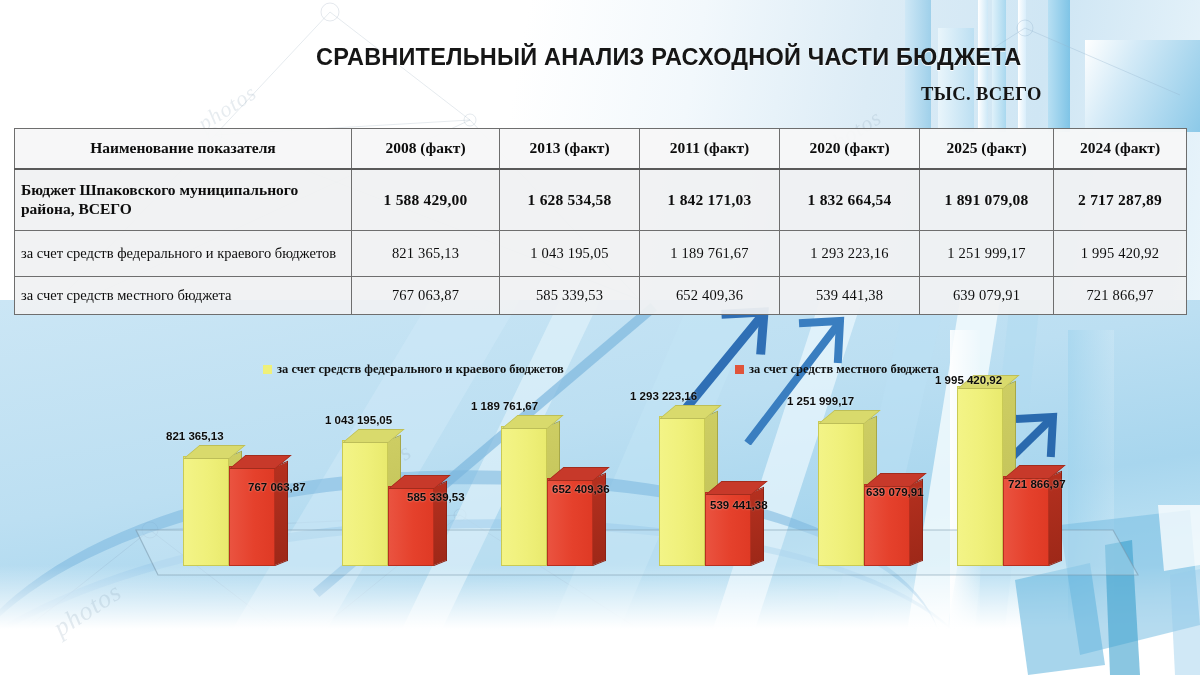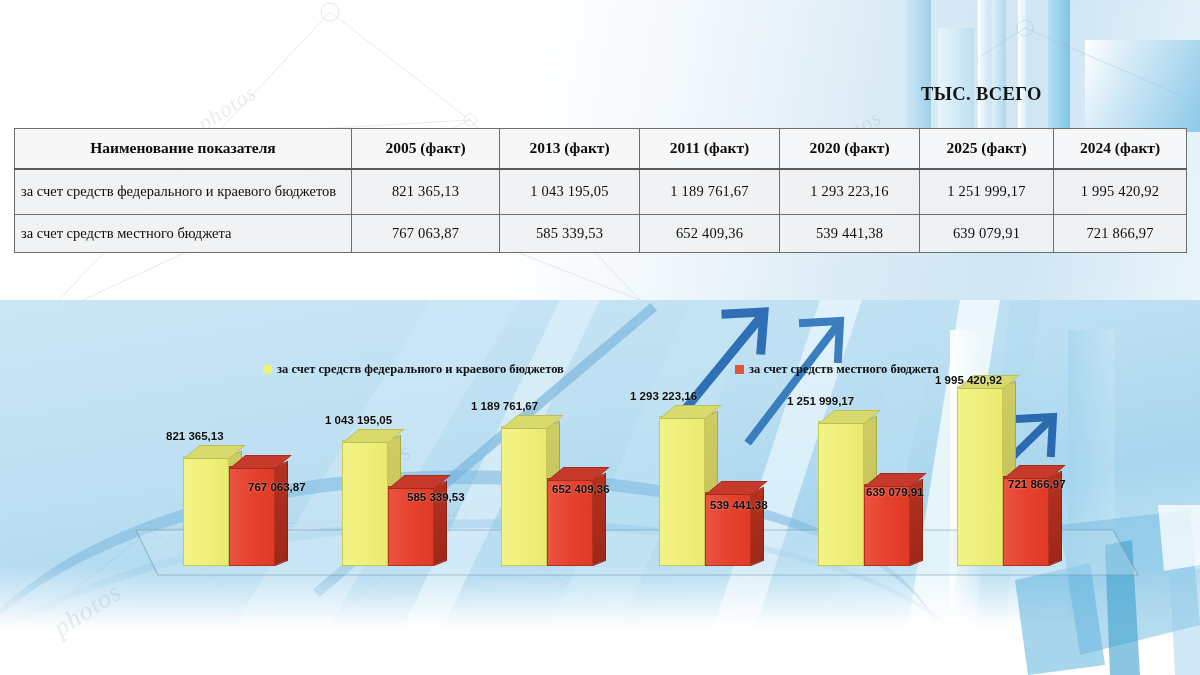--- a/index.html
+++ b/index.html
@@ -264,45 +264,55 @@
         <polygon points="410,70 440,64 440,170 415,170" fill="rgba(150,205,235,0.45)"></polygon>
       </g>
     </svg>
 
     <div class="watermark" style="left:195px;top:95px;font-size:22px;transform:rotate(-33deg)">photos</div>
     <div class="watermark" style="left:345px;top:455px;font-size:24px;transform:rotate(-33deg)">photos</div>
     <div class="watermark" style="left:820px;top:120px;font-size:22px;transform:rotate(-33deg)">photos</div>
     <div class="watermark" style="left:50px;top:595px;font-size:26px;transform:rotate(-33deg)">photos</div>
   </div>
 
+  <div class="title">СРАВНИТЕЛЬНЫЙ АНАЛИЗ РАСХОДНОЙ ЧАСТИ БЮДЖЕТА</div>
   <div class="subtitle">ТЫС. ВСЕГО</div>
 
   <div class="table-wrap">
     <table class="budget">
       <colgroup>
         <col style="width:337px">
           <col style="width:148px">
           <col style="width:140px">
         <col style="width:140px">
           <col style="width:140px">
           <col style="width:134px">
           <col style="width:133px">
       </colgroup>
       <thead>
         <tr>
           <th class="lbl">Наименование показателя</th>
-          <th>2005 (факт)</th>
+          <th>2008 (факт)</th>
           <th>2013 (факт)</th>
           <th>2011 (факт)</th>
           <th>2020 (факт)</th>
           <th>2025 (факт)</th>
           <th>2024 (факт)</th>
         </tr>
       </thead>
       <tbody>
+        <tr class="row-total">
+          <td class="name">Бюджет Шпаковского муниципального района, ВСЕГО</td>
+          <td class="num">1 588 429,00</td>
+          <td class="num">1 628 534,58</td>
+          <td class="num">1 842 171,03</td>
+          <td class="num">1 832 664,54</td>
+          <td class="num">1 891 079,08</td>
+          <td class="num">2 717 287,89</td>
+        </tr>
         <tr class="row-sub r2">
           <td class="name">за счет средств федерального и краевого бюджетов</td>
           <td class="num">821 365,13</td>
           <td class="num">1 043 195,05</td>
           <td class="num">1 189 761,67</td>
           <td class="num">1 293 223,16</td>
           <td class="num">1 251 999,17</td>
           <td class="num">1 995 420,92</td>
         </tr>
         <tr class="row-sub r3">

